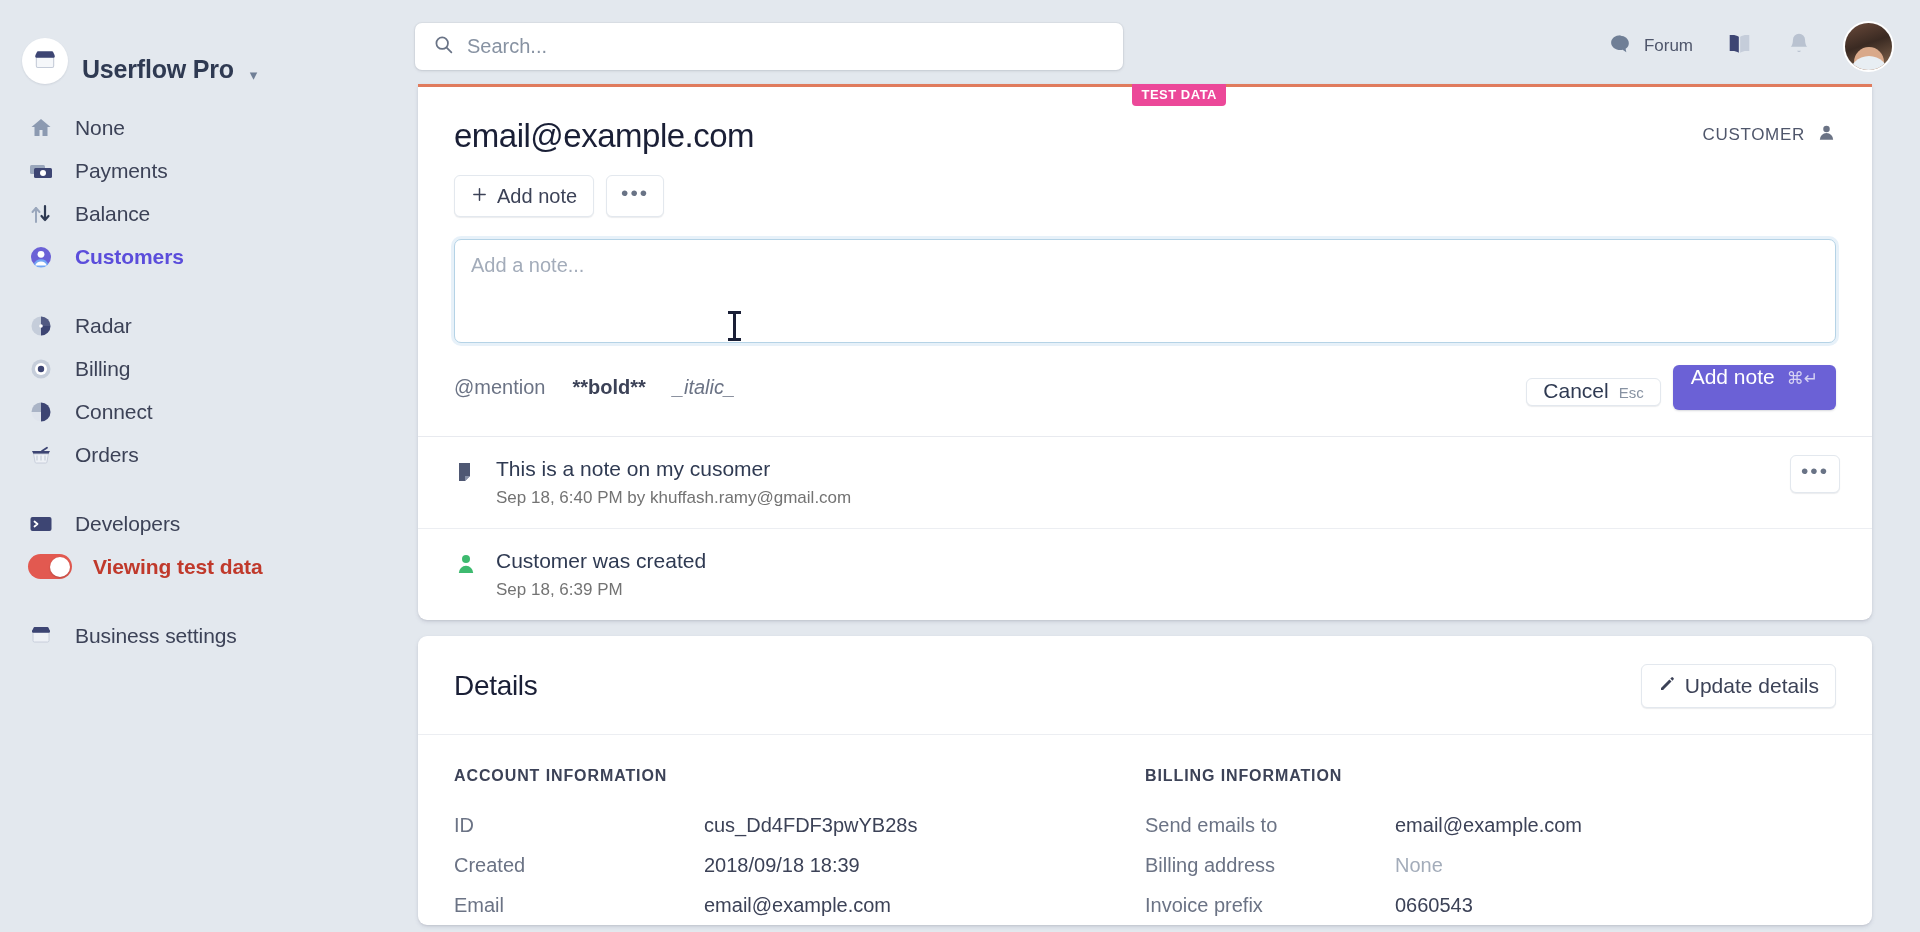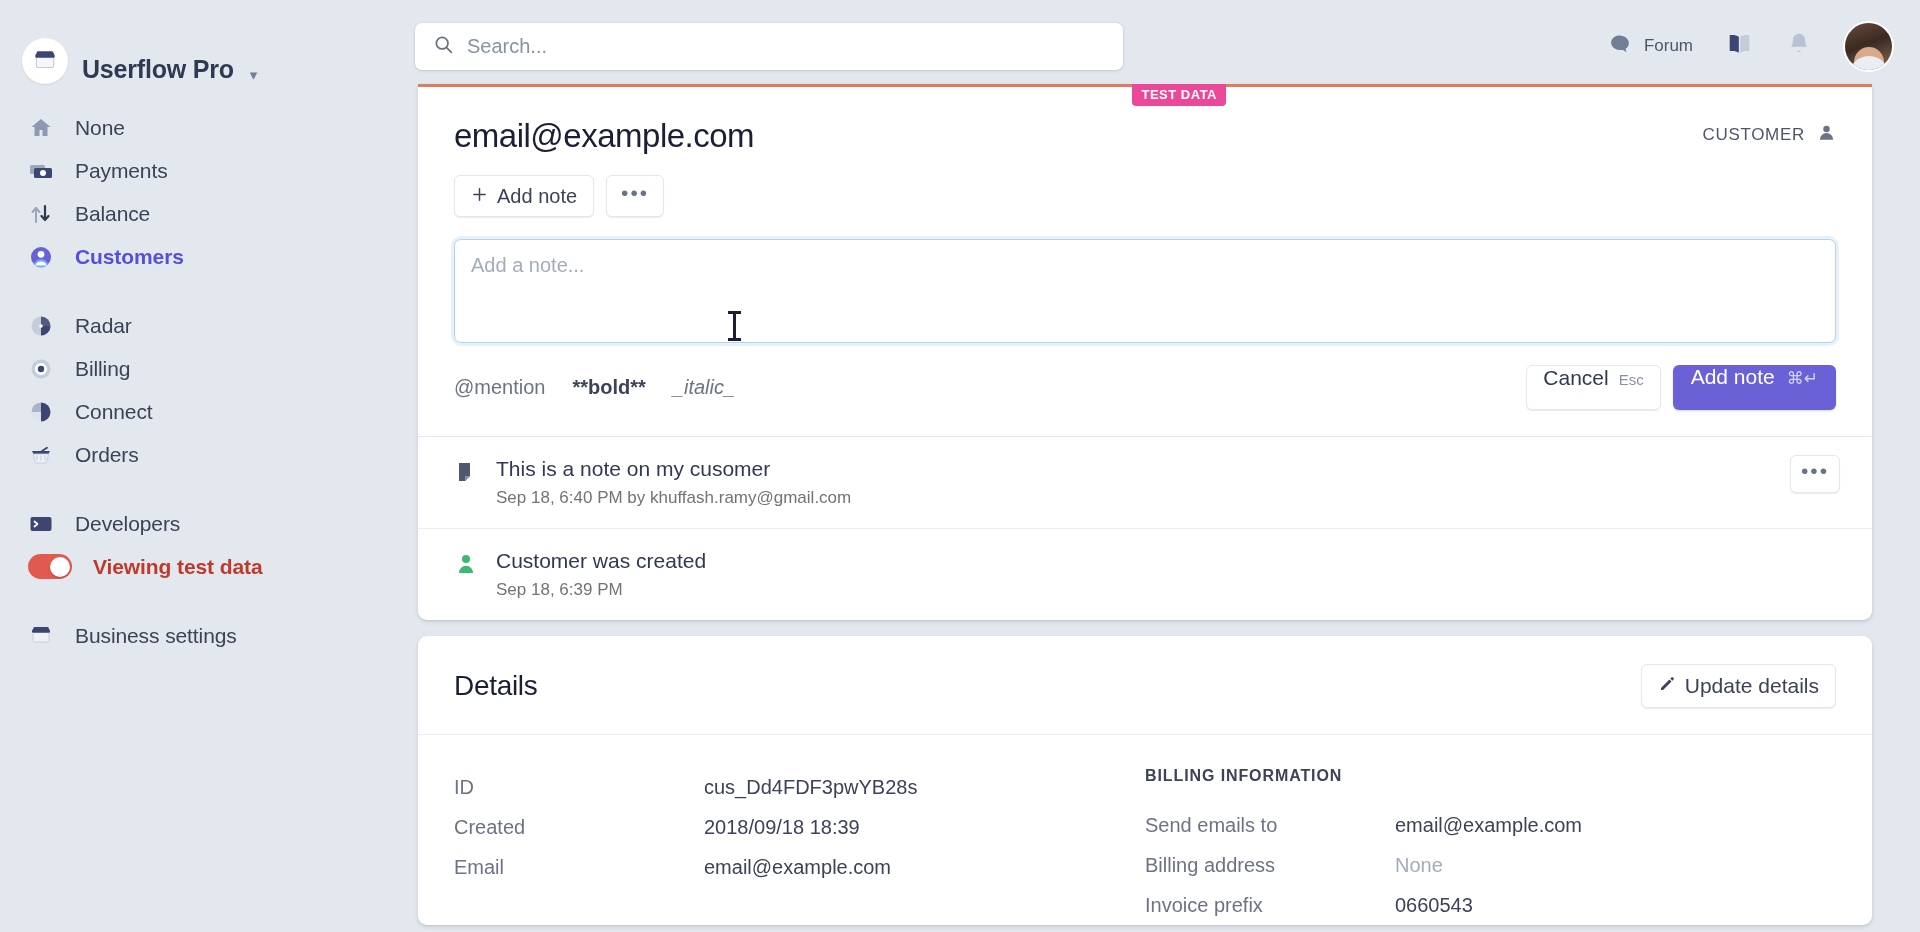--- a/index.html
+++ b/index.html
@@ -168,25 +168,26 @@
   .editor-foot {
     display: flex; align-items: center;
     padding: 18px 36px 26px 36px;
   }
   .hints { display: flex; gap: 27px; font-size: 20px; color: #6b7385; }
   .hint-bold { font-weight: 700; color: #3c4257; }
   .hint-italic { font-style: italic; }
   .foot-actions { margin-left: auto; display: flex; gap: 12px; align-items: center; }
   .btn-cancel {
     background: #fff; border: 1px solid #e3e8ee; border-radius: 6px;
-    height: 45px; padding: 0 16px;
+    height: 28px; padding: 0 16px;
     display: inline-flex; align-items: baseline; gap: 10px;
     font-size: 21px; color: #2f3a52;
     box-shadow: 0 1px 1px rgba(60,66,87,.1); cursor: pointer;
     font-family: "Liberation Sans", sans-serif;
+    margin-top: 8px;
   }
   .kbd { font-size: 15px; color: #8792a2; }
   .btn-primary {
     background: #6b61d6; border: none; border-radius: 6px;
     height: 45px; padding: 0 18px;
     display: inline-flex; align-items: baseline; gap: 12px;
     font-size: 21px; color: #fff; cursor: pointer;
     box-shadow: 0 1px 2px rgba(60,66,87,.2);
     font-family: "Liberation Sans", sans-serif;
   }
@@ -522,20 +523,21 @@
               <path d="M4 17.2L15.2 6l2.8 2.8L6.8 20H4z" fill="#3c4257"></path>
               <path d="M16.4 4.8l1.5-1.5a1.4 1.4 0 012 0l.8.8a1.4 1.4 0 010 2l-1.5 1.5z" fill="#3c4257"></path>
             </svg>
           </span>
           <span>Update details</span>
         </button>
       </div>
 
       <div class="details-body">
         <div class="det-col">
+          <div class="det-h">ACCOUNT INFORMATION</div>
           <div class="det-row">
             <span class="det-k">ID</span>
             <span class="det-v">cus_Dd4FDF3pwYB28s</span>
           </div>
           <div class="det-row">
             <span class="det-k">Created</span>
             <span class="det-v">2018/09/18 18:39</span>
           </div>
           <div class="det-row">
             <span class="det-k">Email</span>

